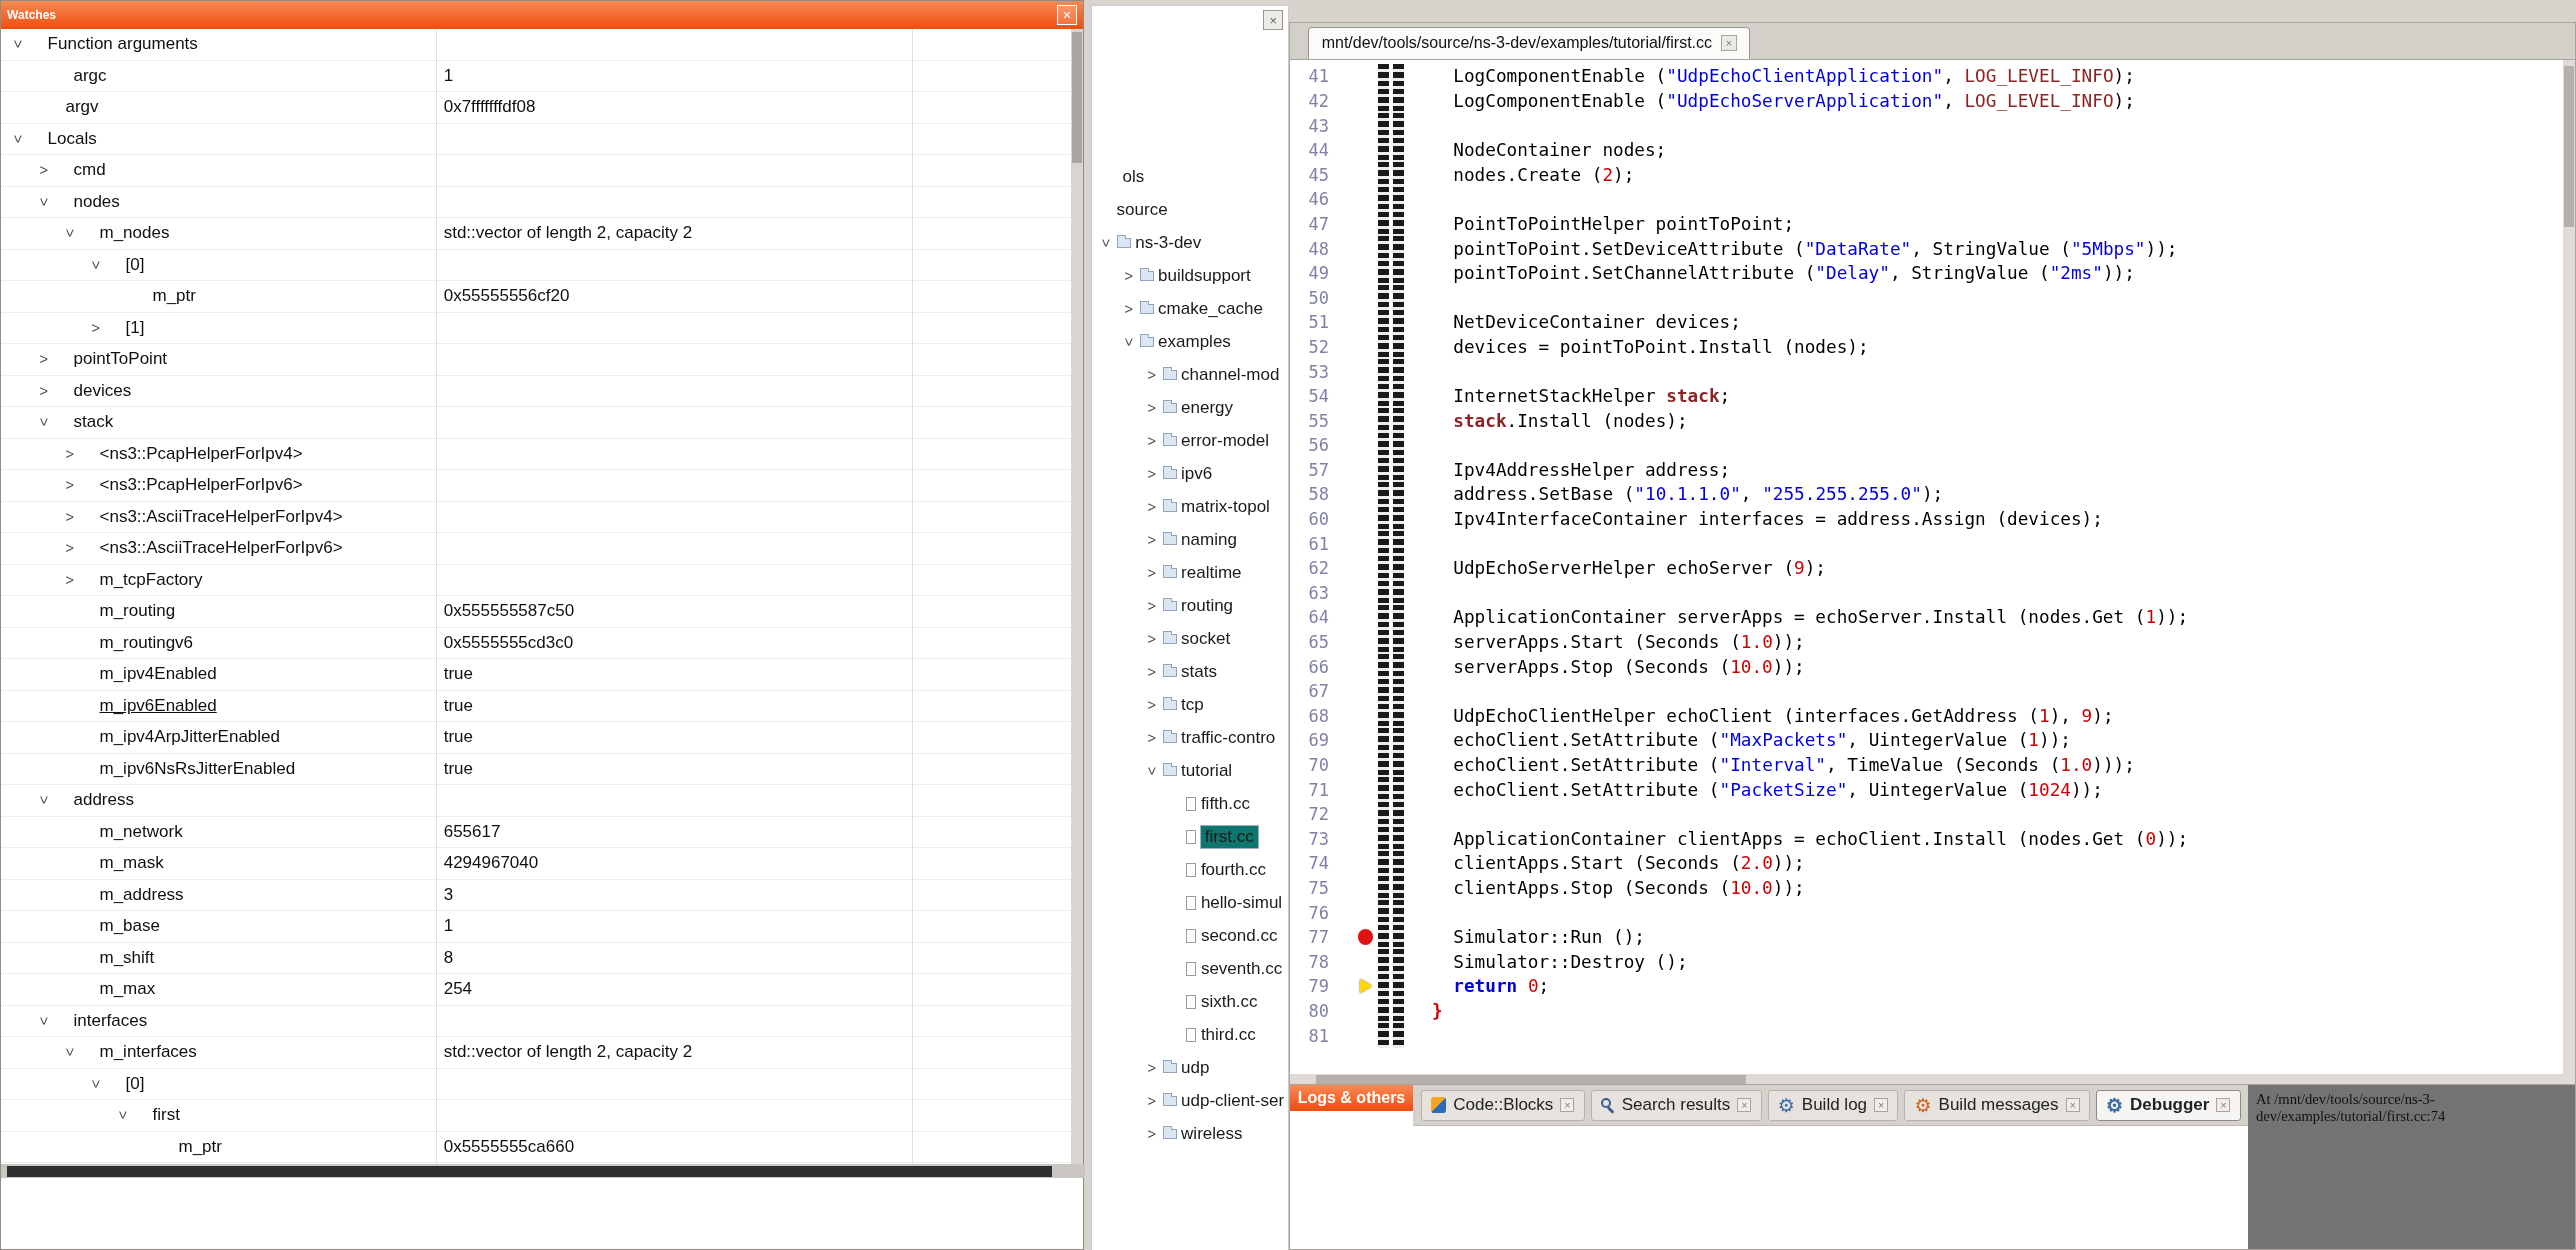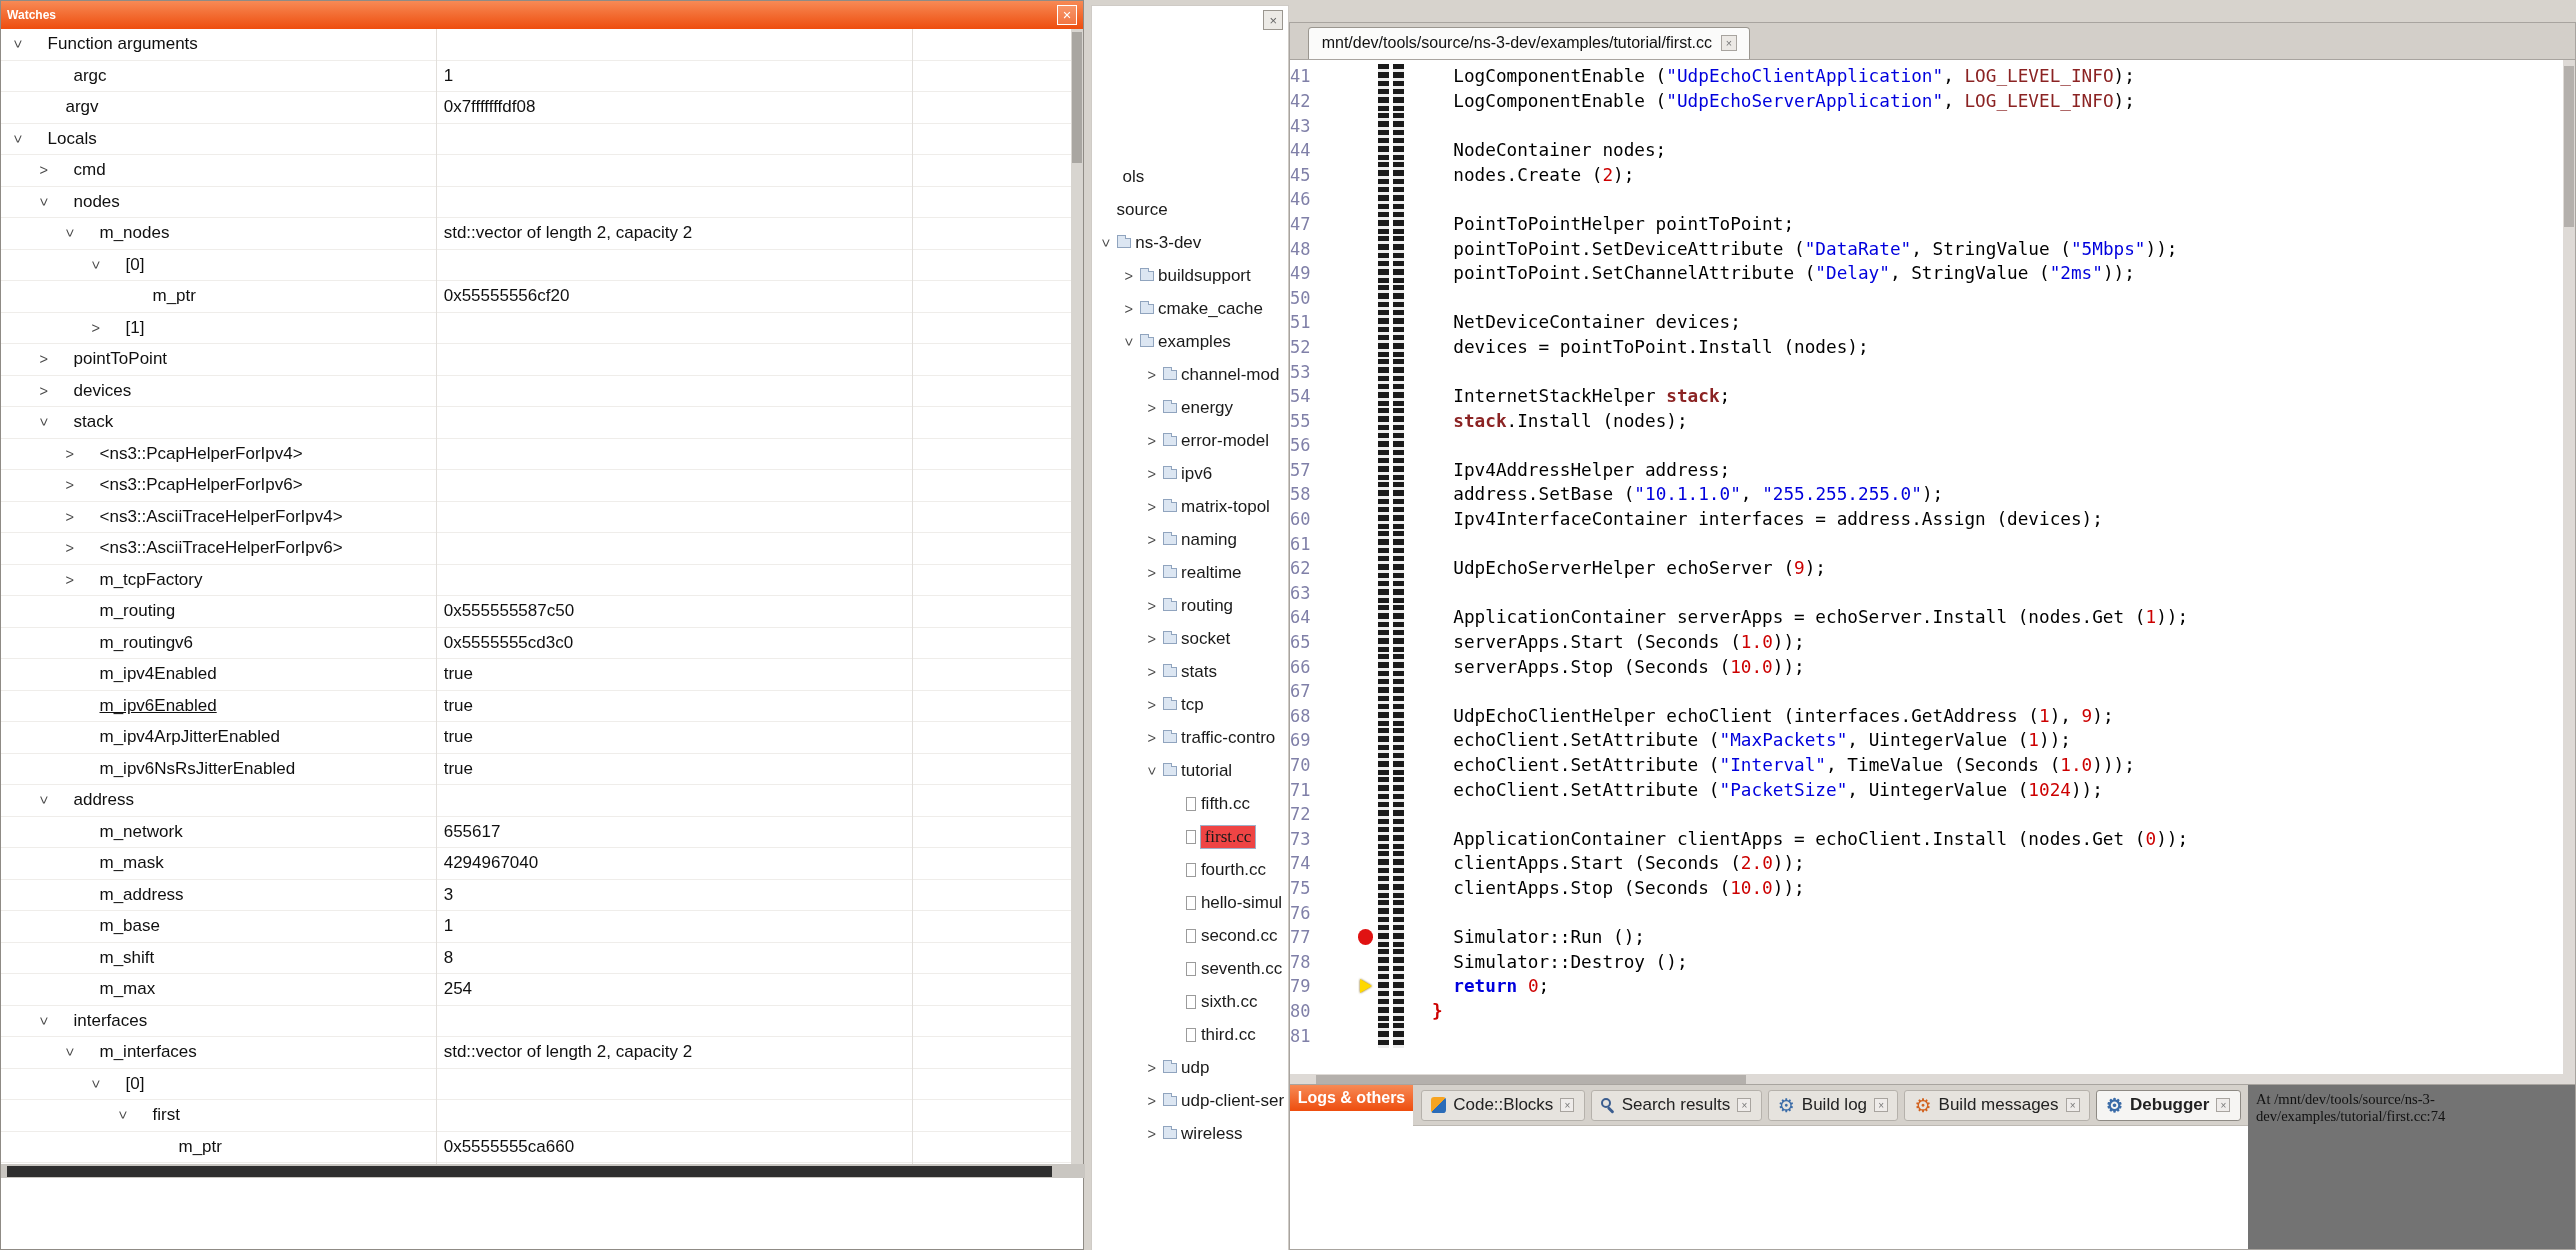--- a/index.html
+++ b/index.html
@@ -41,37 +41,37 @@
                 display:flex; align-items:center; justify-content:center; font-size:13px; }
   #tree-items { position:absolute; left:0; top:155px; right:0; }
   .tree-item { height:33px; display:flex; align-items:center; font-size:17px;
                color:#1a1a1a; white-space:nowrap; overflow:hidden; }
   .ico-folder { flex:none; width:14px; height:10px; background:#dce6f2; border:0.8px solid #90a4be;
                 position:relative; margin-right:4.6px; }
   .ico-folder::before { content:""; position:absolute; left:-0.8px; top:-3.8px; width:7px; height:3.1px;
                         background:#dce6f2; border:0.8px solid #90a4be; border-bottom:none; }
   .ico-file { flex:none; width:10.8px; height:14px; background:#ffffff; border:0.8px solid #9b9b9b;
               margin-right:4.6px; }
-  .t-label.sel { background:#ef4444; outline:0.8px solid #9fb0c8; padding:0.8px 3.8px;font-family:Liberation Serif, serif; }
+  .t-label.sel { background:#0f766e; outline:0.8px solid #9fb0c8; padding:0.8px 3.8px; }
 
   
   .editor { position:absolute; left:1289px; top:21.5px; width:1287px; height:1063px;
             border:0.8px solid #a8a49f; background:#ffffff; }
   .tabbar { height:37px; background:#d3cfc9; border-bottom:0.8px solid #a8a49f;
             display:flex; align-items:flex-end; padding-left:18.4px; }
   .edtab { height:32px; display:inline-flex; align-items:center; gap:9.2px;
            background:#fbfbfa; border:0.8px solid #9a968f; border-bottom:none;
            border-radius:3.8px 3.8px 0 0; padding:0 12.3px; font-size:16px; color:#111; }
   .edtab-close { width:15.4px; height:15.4px; border:0.8px solid #a8a49f; background:#ece9e5;
                  color:#777; display:flex; align-items:center; justify-content:center; font-size:10.8px; }
   .codearea { position:relative; height:1014px; background:#ffffff; overflow:hidden; }
   #code-lines { padding-top:4.6px; }
   .code-line { display:flex; align-items:center; height:24.6px;
                font-family:"DejaVu Sans Mono", monospace; font-size:17.7px; }
-  .ln { flex:none; width:65px; text-align:left; padding-right:7.7px; color:#8080a8; font-size:17px; }
+  .ln { flex:none; width:65px; text-align:center; padding-right:7.7px; color:#8080a8; font-size:17px; }
   .marker { flex:none; width:23px; position:relative; align-self:stretch; }
   .bp { position:absolute; left:3.1px; top:4.6px; width:15.4px; height:15.4px; border-radius:50%;
         background:#e01212; }
   .cur { position:absolute; left:4.6px; top:4.6px; width:0; height:0;
          border-left:12.3px solid #ffd800; border-top:7.7px solid transparent;
          border-bottom:7.7px solid transparent; filter:drop-shadow(0 0 0.8px #7a5b00); }
   .strip { flex:none; width:26px; align-self:stretch;
            background-image:linear-gradient(90deg, rgba(255,255,255,0) 0 10.8px, #ffffff 10.8px 15.4px, rgba(255,255,255,0) 15.4px),
                             repeating-linear-gradient(180deg,#1a1a1a 0 5.4px,#ededed 5.4px 8.4px); }
   .code-text { padding-left:28px; white-space:pre; color:#000; }

